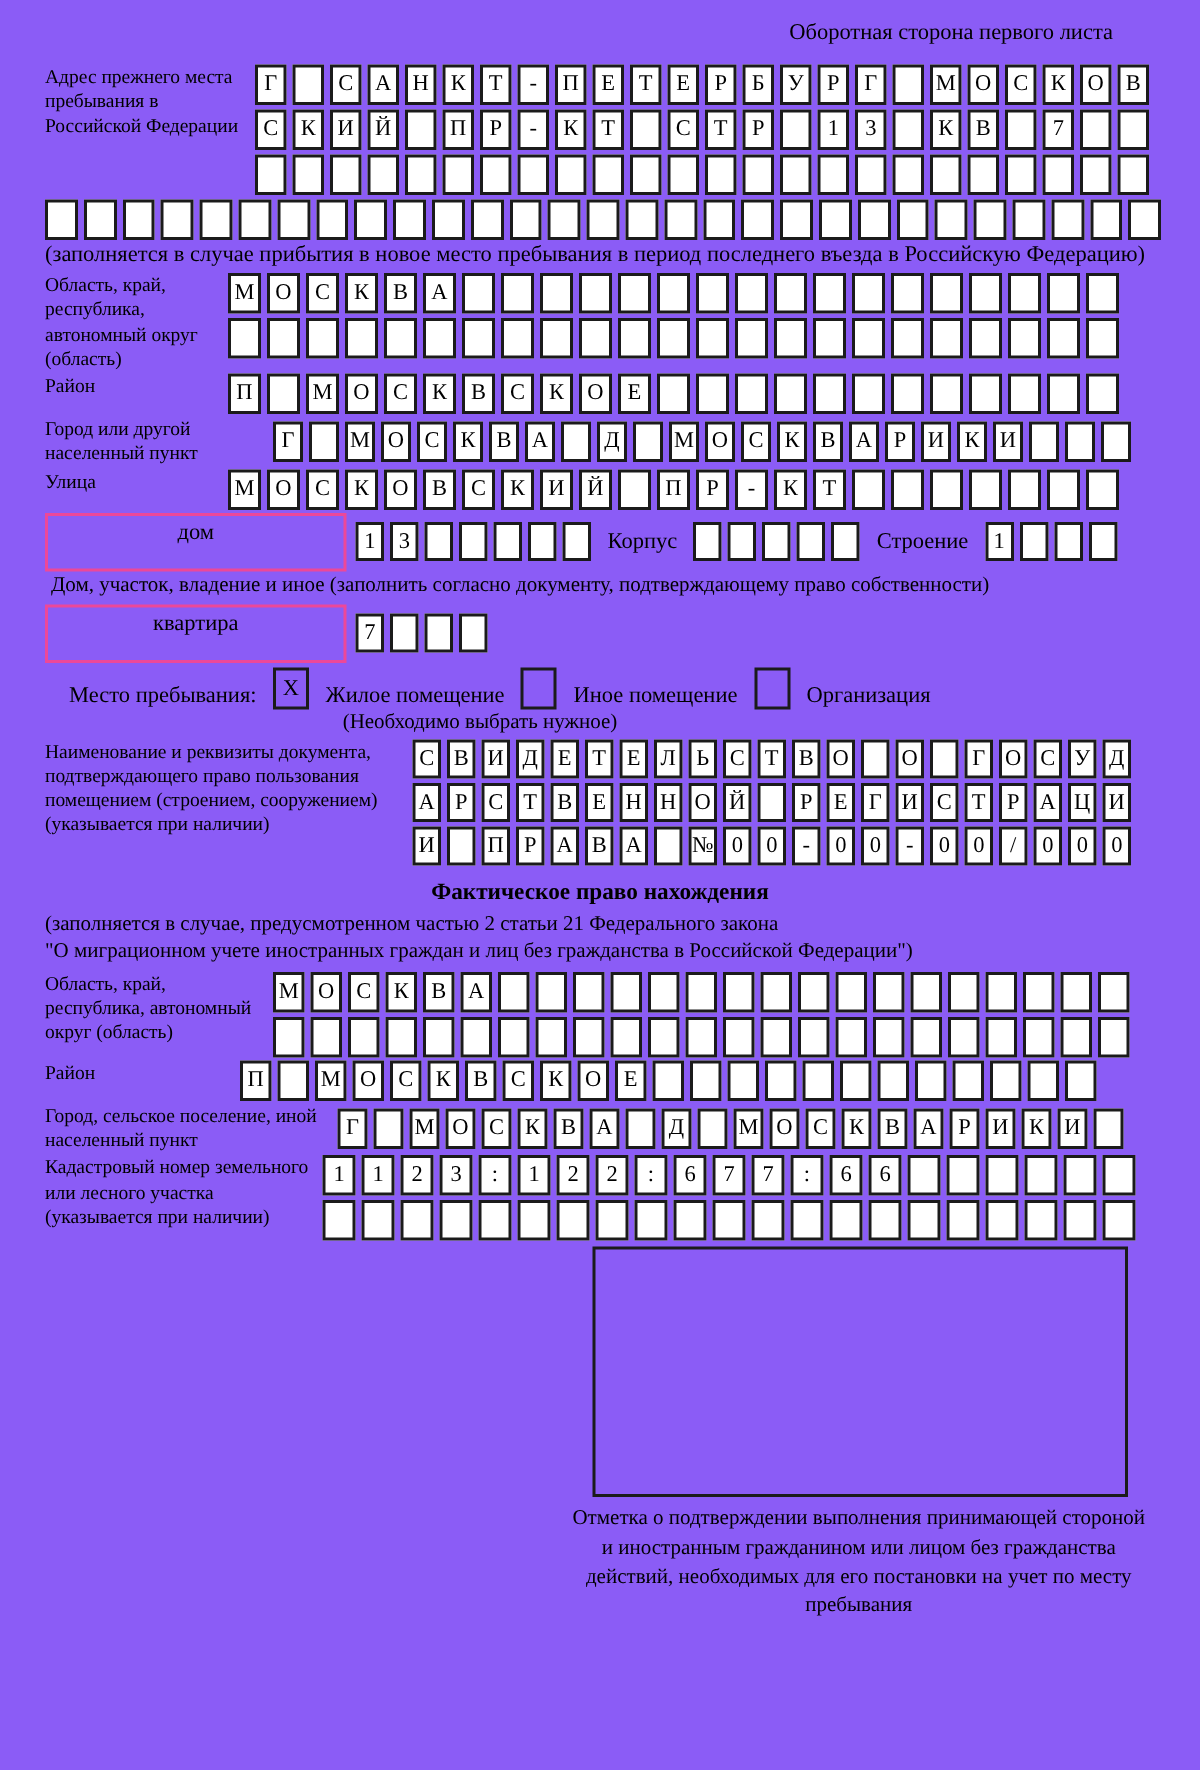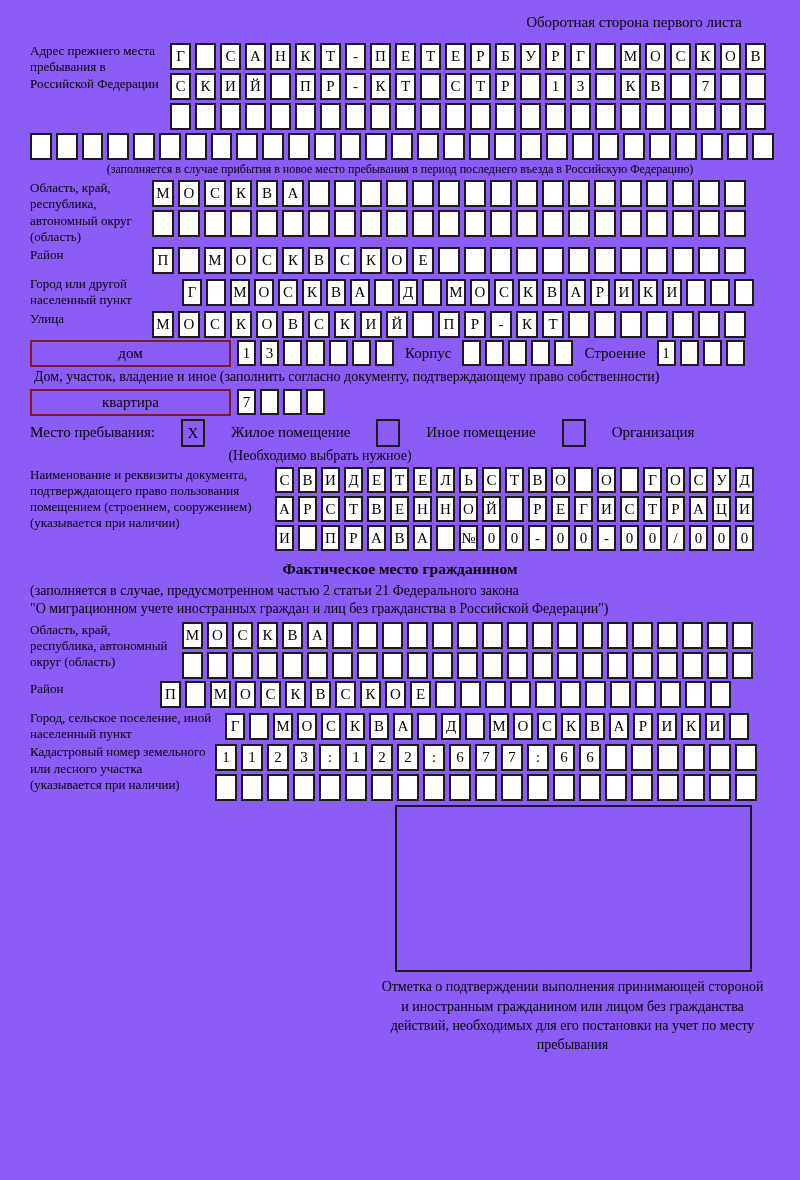--- a/index.html
+++ b/index.html
@@ -25,33 +25,33 @@
   .cbox {
     flex:0 0 auto; width:22px; height:27px; border:2px solid #1b1b1b;
     line-height:23px; text-align:center; font-size:15px; background:#fff;
   }
   .boxes.md .cbox { width:21px; }
   .boxes.sm .cbox { width:20px; }
   .boxes.xs .cbox { width:19px; height:26px; line-height:22px; }
   .boxes.full29 .cbox { width:21.8px; }
   .boxes.mt { margin-top:3px; }
 
-  .center-note { font-size:12px; text-align:center; margin:2px 0 3px; }
+  .center-note { font-size:15px; text-align:left; margin:2px 0 3px; }
   .sec-title { font-weight:bold; font-size:16px; text-align:center; margin:5px 0 6px; }
   .fact-title { font-weight:bold; font-size:15.5px; text-align:center; margin:9px 0 4px; }
   .caption { font-size:14px; margin:0 0 4px 4px; }
 
   .inline-row { display:flex; align-items:center; gap:6px; margin-bottom:2px; }
   .wide-box {
-    flex:0 0 auto; width:201px; height:27px; border:2px solid #7f1d1d;
+    flex:0 0 auto; width:201px; height:39px; border:2px solid #ec4899;
     text-align:center; line-height:23px; font-size:15px;
   }
   .mini-label { font-size:15px; margin:0 5px; white-space:nowrap; }
 
-  .stay-row { display:flex; align-items:center; gap:26px; margin:3px 0 1px; font-size:15px; }
+  .stay-row { display:flex; align-items:flex-end; gap:11px; margin:3px 16px 1px; font-size:15px; }
   .checkbox {
     flex:0 0 auto; width:24px; height:28px; border:2px solid #1b1b1b;
     line-height:24px; text-align:center; font-size:15px;
   }
   .choose-note { font-size:14px; width:400px; margin-left:90px; text-align:center; margin-bottom:3px; }
 
   .fact-note { font-size:14px; text-align:left; line-height:1.3; }
 
   .stamp-box { width:357px; height:167px; border:2px solid #1b1b1b; margin:4px 0 5px 365px; }
   .stamp-caption { width:385px; margin-left:350px; text-align:center; font-size:14px; line-height:1.38; }
@@ -442,21 +442,21 @@
           <span class="cbox">0</span>
           <span class="cbox">0</span>
           <span class="cbox">/</span>
           <span class="cbox">0</span>
           <span class="cbox">0</span>
           <span class="cbox">0</span>
         </div>
     </div>
   </div>
 
-  <div class="fact-title">Фактическое место гражданином</div>
+  <div class="fact-title">Фактическое право нахождения</div>
   <div class="fact-note">(заполняется в случае, предусмотренном частью 2 статьи 21 Федерального закона</div>
   <div class="fact-note" style="margin-bottom:4px;">"О миграционном учете иностранных граждан и лиц без гражданства в Российской Федерации")</div>
 
   <div class="frow">
     <div class="flabel w152">Область, край, республика, автономный округ (область)</div>
     <div class="stack">
       <div class="boxes md">
           <span class="cbox">М</span>
           <span class="cbox">О</span>
           <span class="cbox">С</span>

